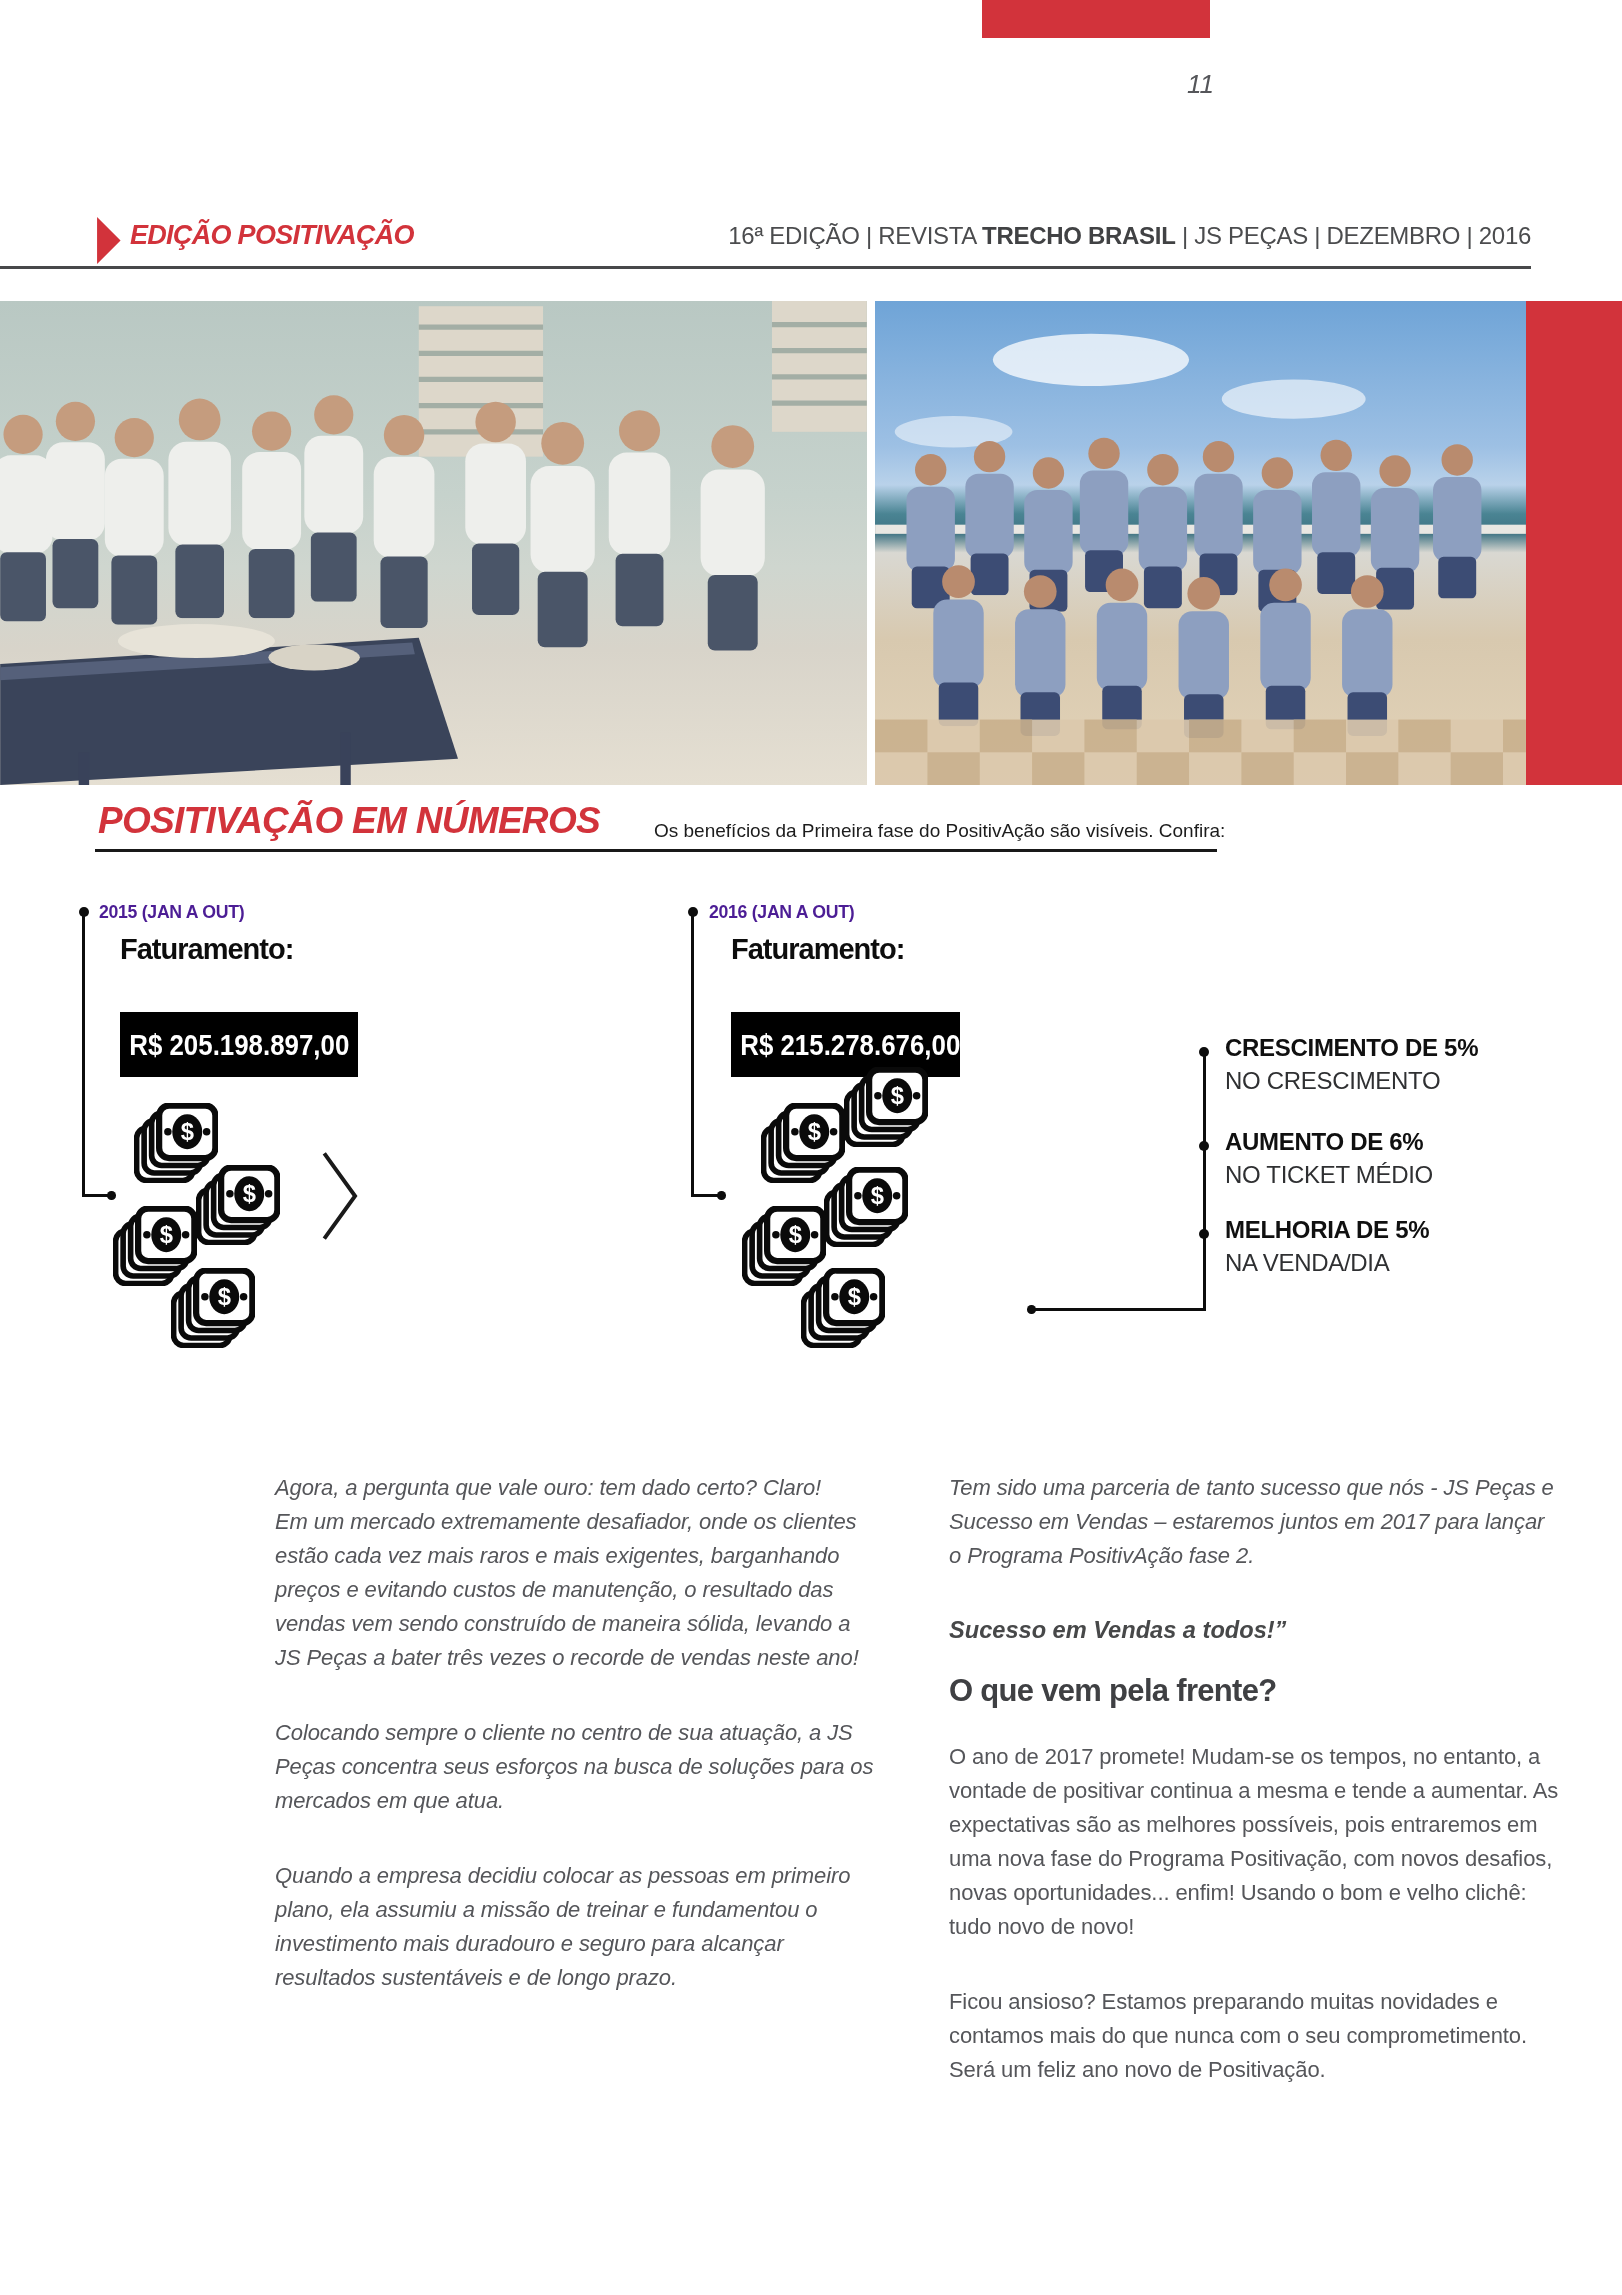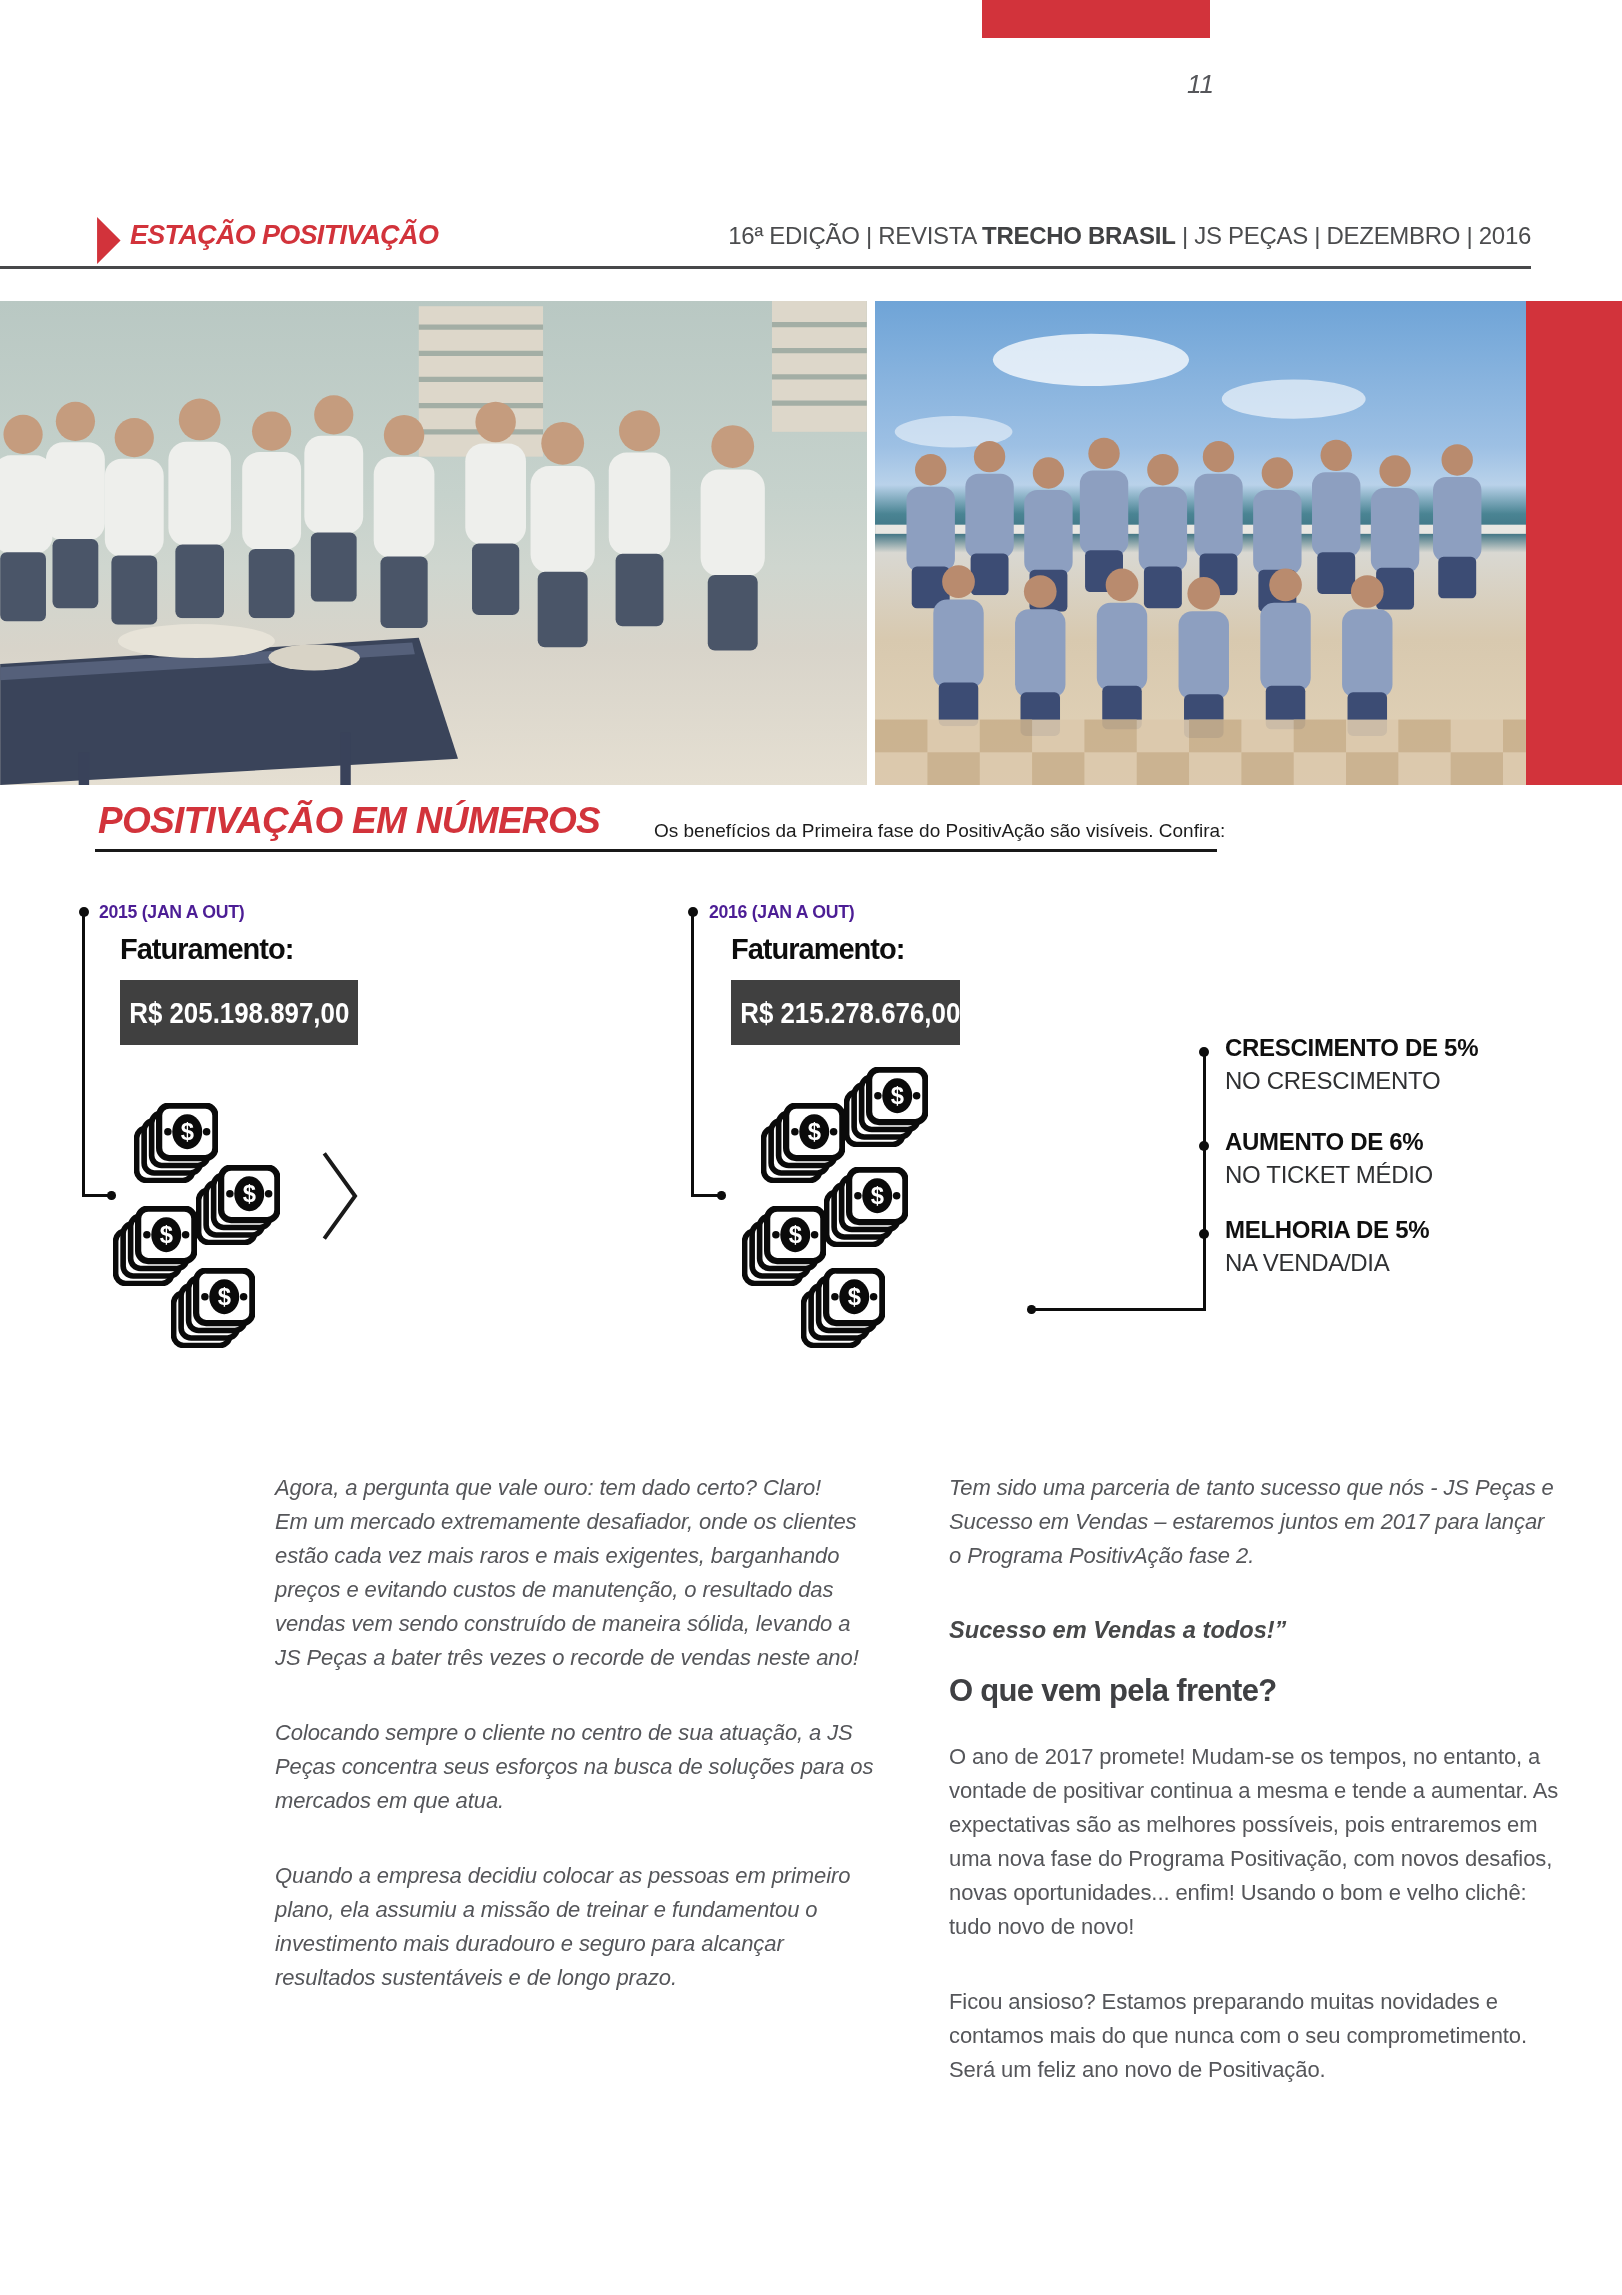--- a/index.html
+++ b/index.html
@@ -32,21 +32,21 @@
   .sec-title{left:98px;top:800px;font-size:37px;font-weight:bold;font-style:italic;
              color:#d2333b;letter-spacing:-0.7px;white-space:nowrap;}
   .sec-subtitle{left:654px;top:820px;font-size:19px;color:#1c1c1c;white-space:nowrap;}
   .sec-underline{left:95px;top:849px;width:1122px;height:2.6px;background:#191919;}
 
   
   .dot{background:#0d0d0d;border-radius:50%;}
   .line{background:#0d0d0d;}
   .period-label{font-size:17.7px;font-weight:bold;color:#4c1d95;letter-spacing:-0.3px;white-space:nowrap;}
   .fat-label{font-size:29px;font-weight:bold;color:#0d0d0d;letter-spacing:-1px;white-space:nowrap;}
-  .value-box{height:65px;background:#404040;color:#fff;}
+  .value-box{height:65px;background:#000000;color:#fff;margin-top:32px;}
   .value-box span{display:inline-block;font-size:29.4px;font-weight:bold;line-height:65px;
                   padding-left:10.5px;white-space:nowrap;transform:scaleX(0.88);transform-origin:left center;}
   .stat-bold{left:1225px;font-size:24px;font-weight:bold;color:#101010;letter-spacing:-0.3px;white-space:nowrap;}
   .stat-norm{left:1225px;font-size:24px;color:#2f3032;letter-spacing:-0.3px;white-space:nowrap;}
   .note-icon{position:absolute;width:84px;height:80px;}
 
   
   .col{position:absolute;top:1471px;}
   .col-left{left:275px;width:599px;}
   .col-right{left:949px;width:612px;}
@@ -63,21 +63,21 @@
 <div class="page">
 
   <div class="abs top-red-rect"></div>
   <div class="abs page-number">11</div>
 
   <div class="abs hdr-arrow">
     <svg width="23.6" height="47" viewBox="0 0 36 72">
         <polygon points="0,0 36,36 0,72" fill="#d2333b"></polygon>
       </svg>
   </div>
-  <div class="abs hdr-section">ESTAÇÃO POSITIVAÇÃO</div>
+  <div class="abs hdr-section">EDIÇÃO POSITIVAÇÃO</div>
   <div class="abs hdr-edition"><span>16ª EDIÇÃO | REVISTA </span><b>TRECHO BRASIL</b><span> | JS PEÇAS | DEZEMBRO | 2016</span></div>
   <div class="abs hdr-rule"></div>
 
   <div class="abs photo photo-left">
     <svg width="867" height="484" viewBox="0 0 1325 740">
       <defs>
         <symbol id="person" viewBox="0 0 110 320">
           <circle cx="55" cy="34" r="30" fill="#c59c7e"></circle>
           <rect x="10" y="66" width="90" height="150" rx="26" fill="#eeefec"></rect>
           <rect x="20" y="214" width="70" height="106" rx="10" fill="#4a5568"></rect>

